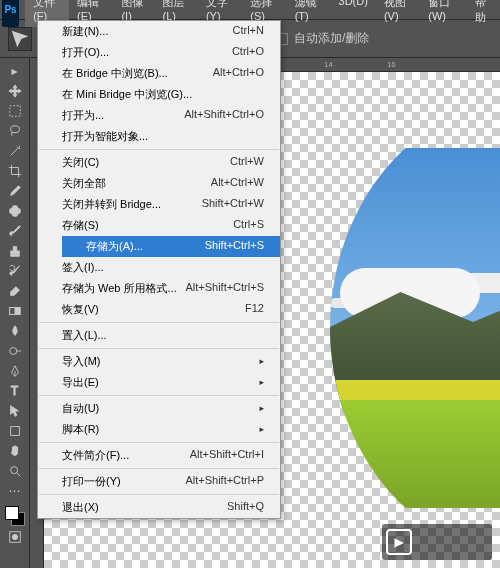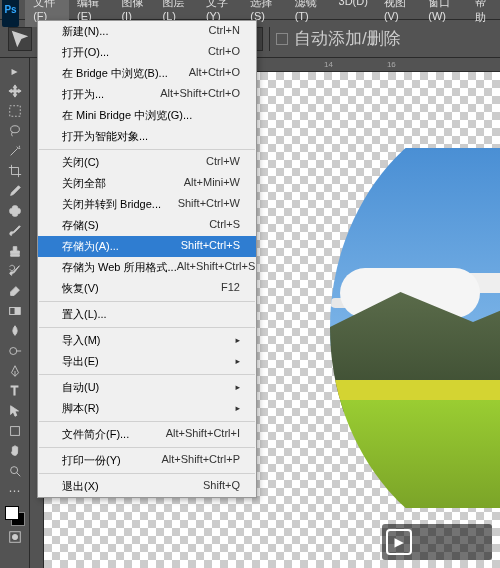--- a/index.html
+++ b/index.html
@@ -6,21 +6,21 @@
 body { width: 500px; height: 568px; background: #535353; overflow: hidden; position: relative; }
 
 .menubar { height: 20px; background: #535353; display: flex; align-items: center; padding-left: 2px; font-size: 11px; color: #e0e0e0; border-bottom: 1px solid #2a2a2a; }
 .ps-logo { width: 20px; height: 34px; background: #001e36; color: #31a8ff; font-weight: bold; font-size: 10px; display: flex; align-items: center; justify-content: center; border-radius: 2px; margin-right: 6px; }
 .menu-item { padding: 2px 8px; cursor: default; }
 .menu-item.active { background: #6a6a6a; }
 
 .options-bar { height: 38px; background: #535353; border-bottom: 1px solid #2a2a2a; display: flex; align-items: center; padding-left: 8px; gap: 6px; }
 .opt-icon { width: 24px; height: 24px; background: #424242; border: 1px solid #2a2a2a; display: flex; align-items: center; justify-content: center; color: #ccc; font-size: 10px; }
 .divider { width: 1px; height: 24px; background: #2a2a2a; }
-.opt-label { font-size: 17px; color: #ccc; }
+.opt-label { font-size: 12px; color: #ccc; }
 .checkbox { width: 12px; height: 12px; border: 1px solid #888; display: inline-block; }
 
 .toolbox { position: absolute; left: 0; top: 58px; width: 30px; background: #535353; border-right: 1px solid #2a2a2a; height: 510px; display: flex; flex-direction: column; align-items: center; padding-top: 4px; gap: 2px; }
 .tool { width: 24px; height: 18px; display: flex; align-items: center; justify-content: center; color: #ccc; font-size: 12px; cursor: default; }
 .tool svg { width: 14px; height: 14px; fill: #ccc; stroke: #ccc; }
 .color-swatch { width: 20px; height: 20px; margin-top: 4px; position: relative; }
 .fg-color { width: 14px; height: 14px; background: #fff; border: 1px solid #000; position: absolute; top: 0; left: 0; }
 .bg-color { width: 14px; height: 14px; background: #000; border: 1px solid #888; position: absolute; bottom: 0; right: 0; }
 
 .canvas-area { position: absolute; left: 30px; top: 58px; right: 0; bottom: 0; background: #282828; }
@@ -38,23 +38,23 @@
   background-color: #fff;
 }
 
 .photo { position: absolute; left: 270px; top: 90px; width: 230px; height: 360px; overflow: hidden; clip-path: ellipse(200px 230px at 100% 50%); }
 .sky { position: absolute; top: 0; left: 0; right: 0; height: 55%; background: linear-gradient(#4a8fd4, #7db5e8); }
 .cloud { position: absolute; width: 140px; height: 50px; background: #f5f5f5; border-radius: 30px; top: 120px; left: 40px; box-shadow: 60px -10px 0 -15px #eee, -30px 10px 0 -20px #e8e8e8; }
 .mountain { position: absolute; top: 40%; left: -30px; right: -30px; height: 120px; background: linear-gradient(#5a6b4a, #3a4a2f); clip-path: polygon(0 100%, 20% 30%, 45% 0, 70% 25%, 85% 10%, 100% 35%, 100% 100%); }
 .grass { position: absolute; bottom: 0; left: 0; right: 0; height: 30%; background: linear-gradient(#9acd32, #7ba428); }
 .strip { position: absolute; bottom: 30%; left: 0; right: 0; height: 20px; background: #d4d432; }
 
-.dropdown { position: absolute; left: 37px; top: 20px; width: 220px; background: #f0f0f0; border: 1px solid #979797; box-shadow: 2px 2px 6px rgba(0,0,0,0.3); z-index: 100; font-size: 11px; color: #000; }
+.dropdown { position: absolute; left: 37px; top: 20px; width: 244px; background: #f0f0f0; border: 1px solid #979797; box-shadow: 2px 2px 6px rgba(0,0,0,0.3); z-index: 100; font-size: 11px; color: #000; }
 .dd-row { display: flex; justify-content: space-between; padding: 3px 16px 3px 24px; cursor: default; white-space: nowrap; }
-.dd-row.highlighted { background: #2f7dd1; color: #fff; }
+.dd-row.highlighted { background: #2f7dd1; color: #fff; margin-left: 24px; }
 .dd-sep { height: 1px; background: #d0d0d0; margin: 2px 1px; }
 .dd-shortcut { color: #333; font-size: 11px; }
 .dd-row.highlighted .dd-shortcut { color: #fff; }
 .dd-arrow::after { content: "▸"; font-size: 9px; }
 
 .watermark { position: absolute; right: 8px; bottom: 8px; width: 110px; height: 36px; background: rgba(0,0,0,0.55); border-radius: 3px; display: flex; align-items: center; padding: 4px; gap: 6px; }
 .wm-play { width: 26px; height: 26px; border: 2px solid #fff; border-radius: 4px; display: flex; align-items: center; justify-content: center; color: #fff; font-size: 12px; }
 .wm-txt { color: #fff; font-size: 10px; line-height: 1.2; }
 .wm-txt .big { font-size: 13px; font-weight: bold; }
 </style>
@@ -262,53 +262,57 @@
     </div>
     <div class="dd-row">
       <span>打开(O)...</span>
       <span class="dd-shortcut">Ctrl+O</span>
     </div>
     <div class="dd-row">
       <span>在 Bridge 中浏览(B)...</span>
       <span class="dd-shortcut">Alt+Ctrl+O</span>
     </div>
     <div class="dd-row">
+      <span>在 Mini Bridge 中浏览(G)...</span>
+      <span class="dd-shortcut"></span>
+    </div>
+    <div class="dd-row">
       <span>打开为...</span>
       <span class="dd-shortcut">Alt+Shift+Ctrl+O</span>
     </div>
     <div class="dd-row">
-      <span>在 Mini Bridge 中浏览(G)...</span>
-      <span class="dd-shortcut"></span>
-    </div>
-    <div class="dd-row">
       <span>打开为智能对象...</span>
       <span class="dd-shortcut"></span>
     </div>
     <div class="dd-sep"></div>
     <div class="dd-row">
       <span>关闭(C)</span>
       <span class="dd-shortcut">Ctrl+W</span>
     </div>
     <div class="dd-row">
       <span>关闭全部</span>
-      <span class="dd-shortcut">Alt+Mini+W</span>
+      <span class="dd-shortcut">Alt+Ctrl+W</span>
     </div>
     <div class="dd-row">
       <span>关闭并转到 Bridge...</span>
       <span class="dd-shortcut">Shift+Ctrl+W</span>
     </div>
     <div class="dd-row">
       <span>存储(S)</span>
       <span class="dd-shortcut">Ctrl+S</span>
     </div>
     <div class="dd-row highlighted">
       <span>存储为(A)...</span>
       <span class="dd-shortcut">Shift+Ctrl+S</span>
     </div>
     <div class="dd-row">
+      <span>签入(I)...</span>
+      <span class="dd-shortcut"></span>
+    </div>
+    <div class="dd-row">
       <span>存储为 Web 所用格式...</span>
       <span class="dd-shortcut">Alt+Shift+Ctrl+S</span>
     </div>
     <div class="dd-row">
       <span>恢复(V)</span>
       <span class="dd-shortcut">F12</span>
     </div>
     <div class="dd-sep"></div>
     <div class="dd-row">
       <span>置入(L)...</span>

